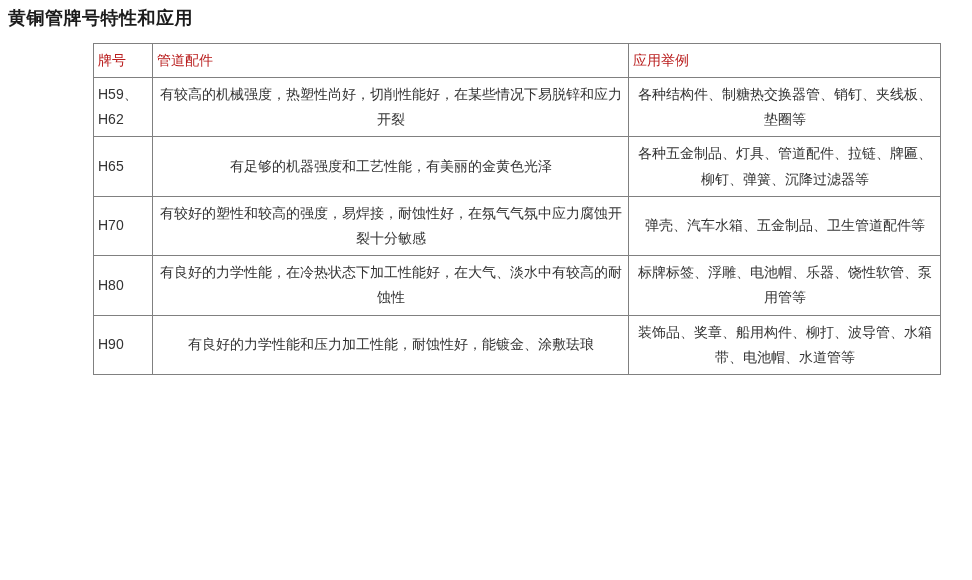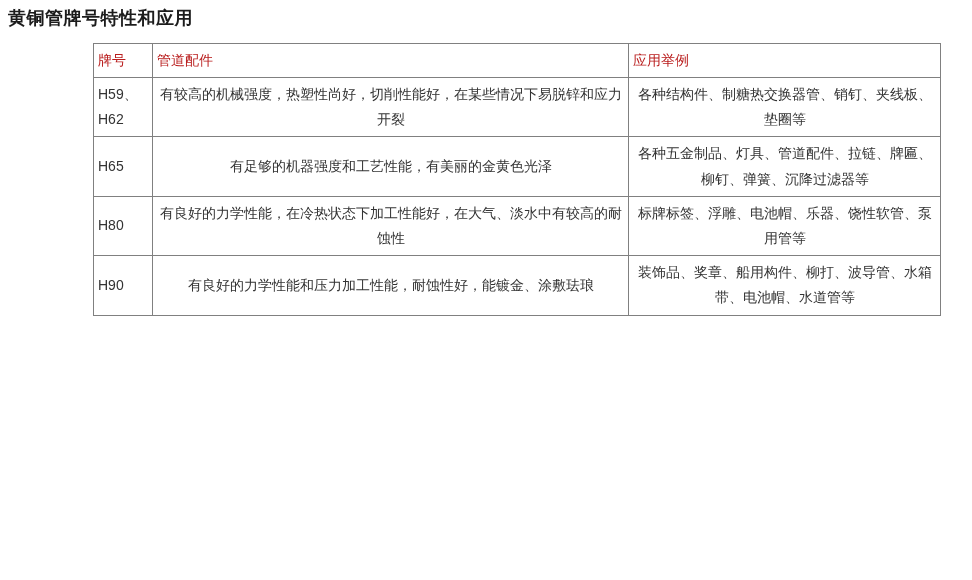--- a/index.html
+++ b/index.html
@@ -83,20 +83,25 @@
         <td class="grade-cell">H59、H62</td>
         <td class="features-cell">有较高的机械强度，热塑性尚好，切削性能好，在某些情况下易脱锌和应力开裂</td>
         <td class="applications-cell">各种结构件、制糖热交换器管、销钉、夹线板、垫圈等</td>
       </tr>
       <tr>
         <td class="grade-cell">H65</td>
         <td class="features-cell">有足够的机器强度和工艺性能，有美丽的金黄色光泽</td>
         <td class="applications-cell">各种五金制品、灯具、管道配件、拉链、牌匾、柳钉、弹簧、沉降过滤器等</td>
       </tr>
       <tr>
+        <td class="grade-cell">H70</td>
+        <td class="features-cell">有较好的塑性和较高的强度，易焊接，耐蚀性好，在氛气气氛中应力腐蚀开裂十分敏感</td>
+        <td class="applications-cell">弹壳、汽车水箱、五金制品、卫生管道配件等</td>
+      </tr>
+      <tr>
         <td class="grade-cell">H80</td>
         <td class="features-cell">有良好的力学性能，在冷热状态下加工性能好，在大气、淡水中有较高的耐蚀性</td>
         <td class="applications-cell">标牌标签、浮雕、电池帽、乐器、饶性软管、泵用管等</td>
       </tr>
       <tr>
         <td class="grade-cell">H90</td>
         <td class="features-cell">有良好的力学性能和压力加工性能，耐蚀性好，能镀金、涂敷珐琅</td>
         <td class="applications-cell">装饰品、奖章、船用构件、柳打、波导管、水箱带、电池帽、水道管等</td>
       </tr>
     </tbody>

